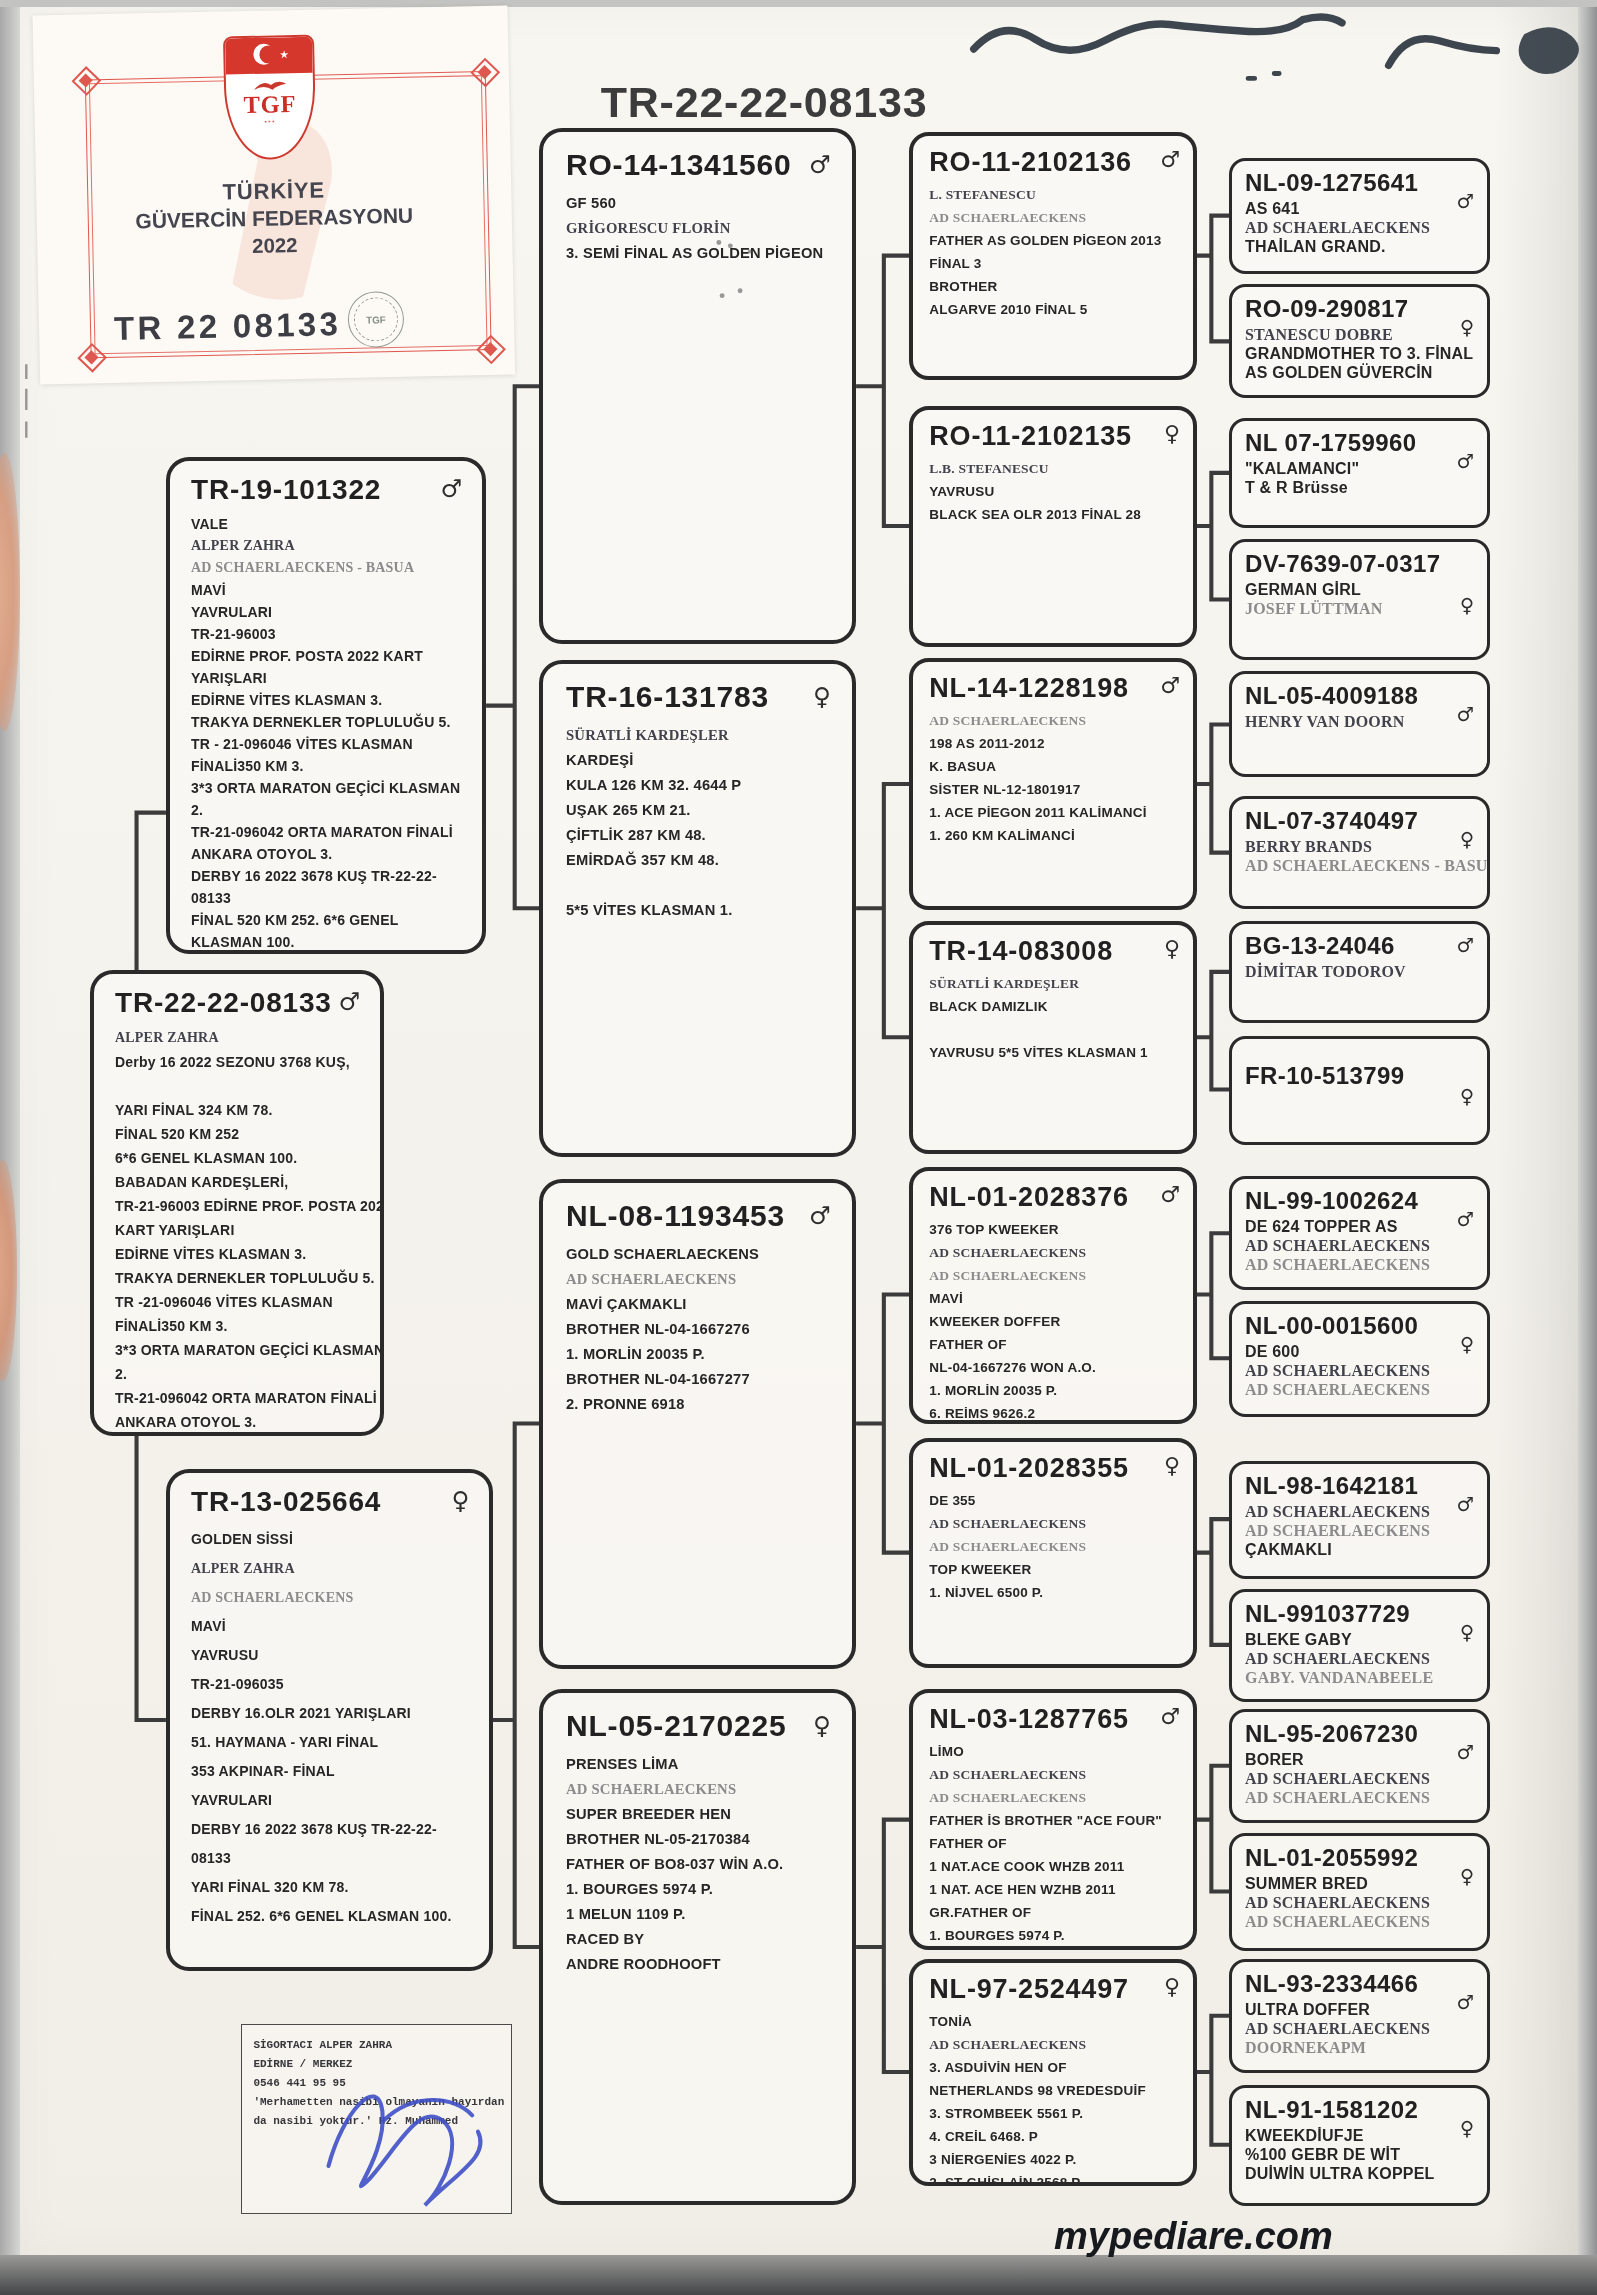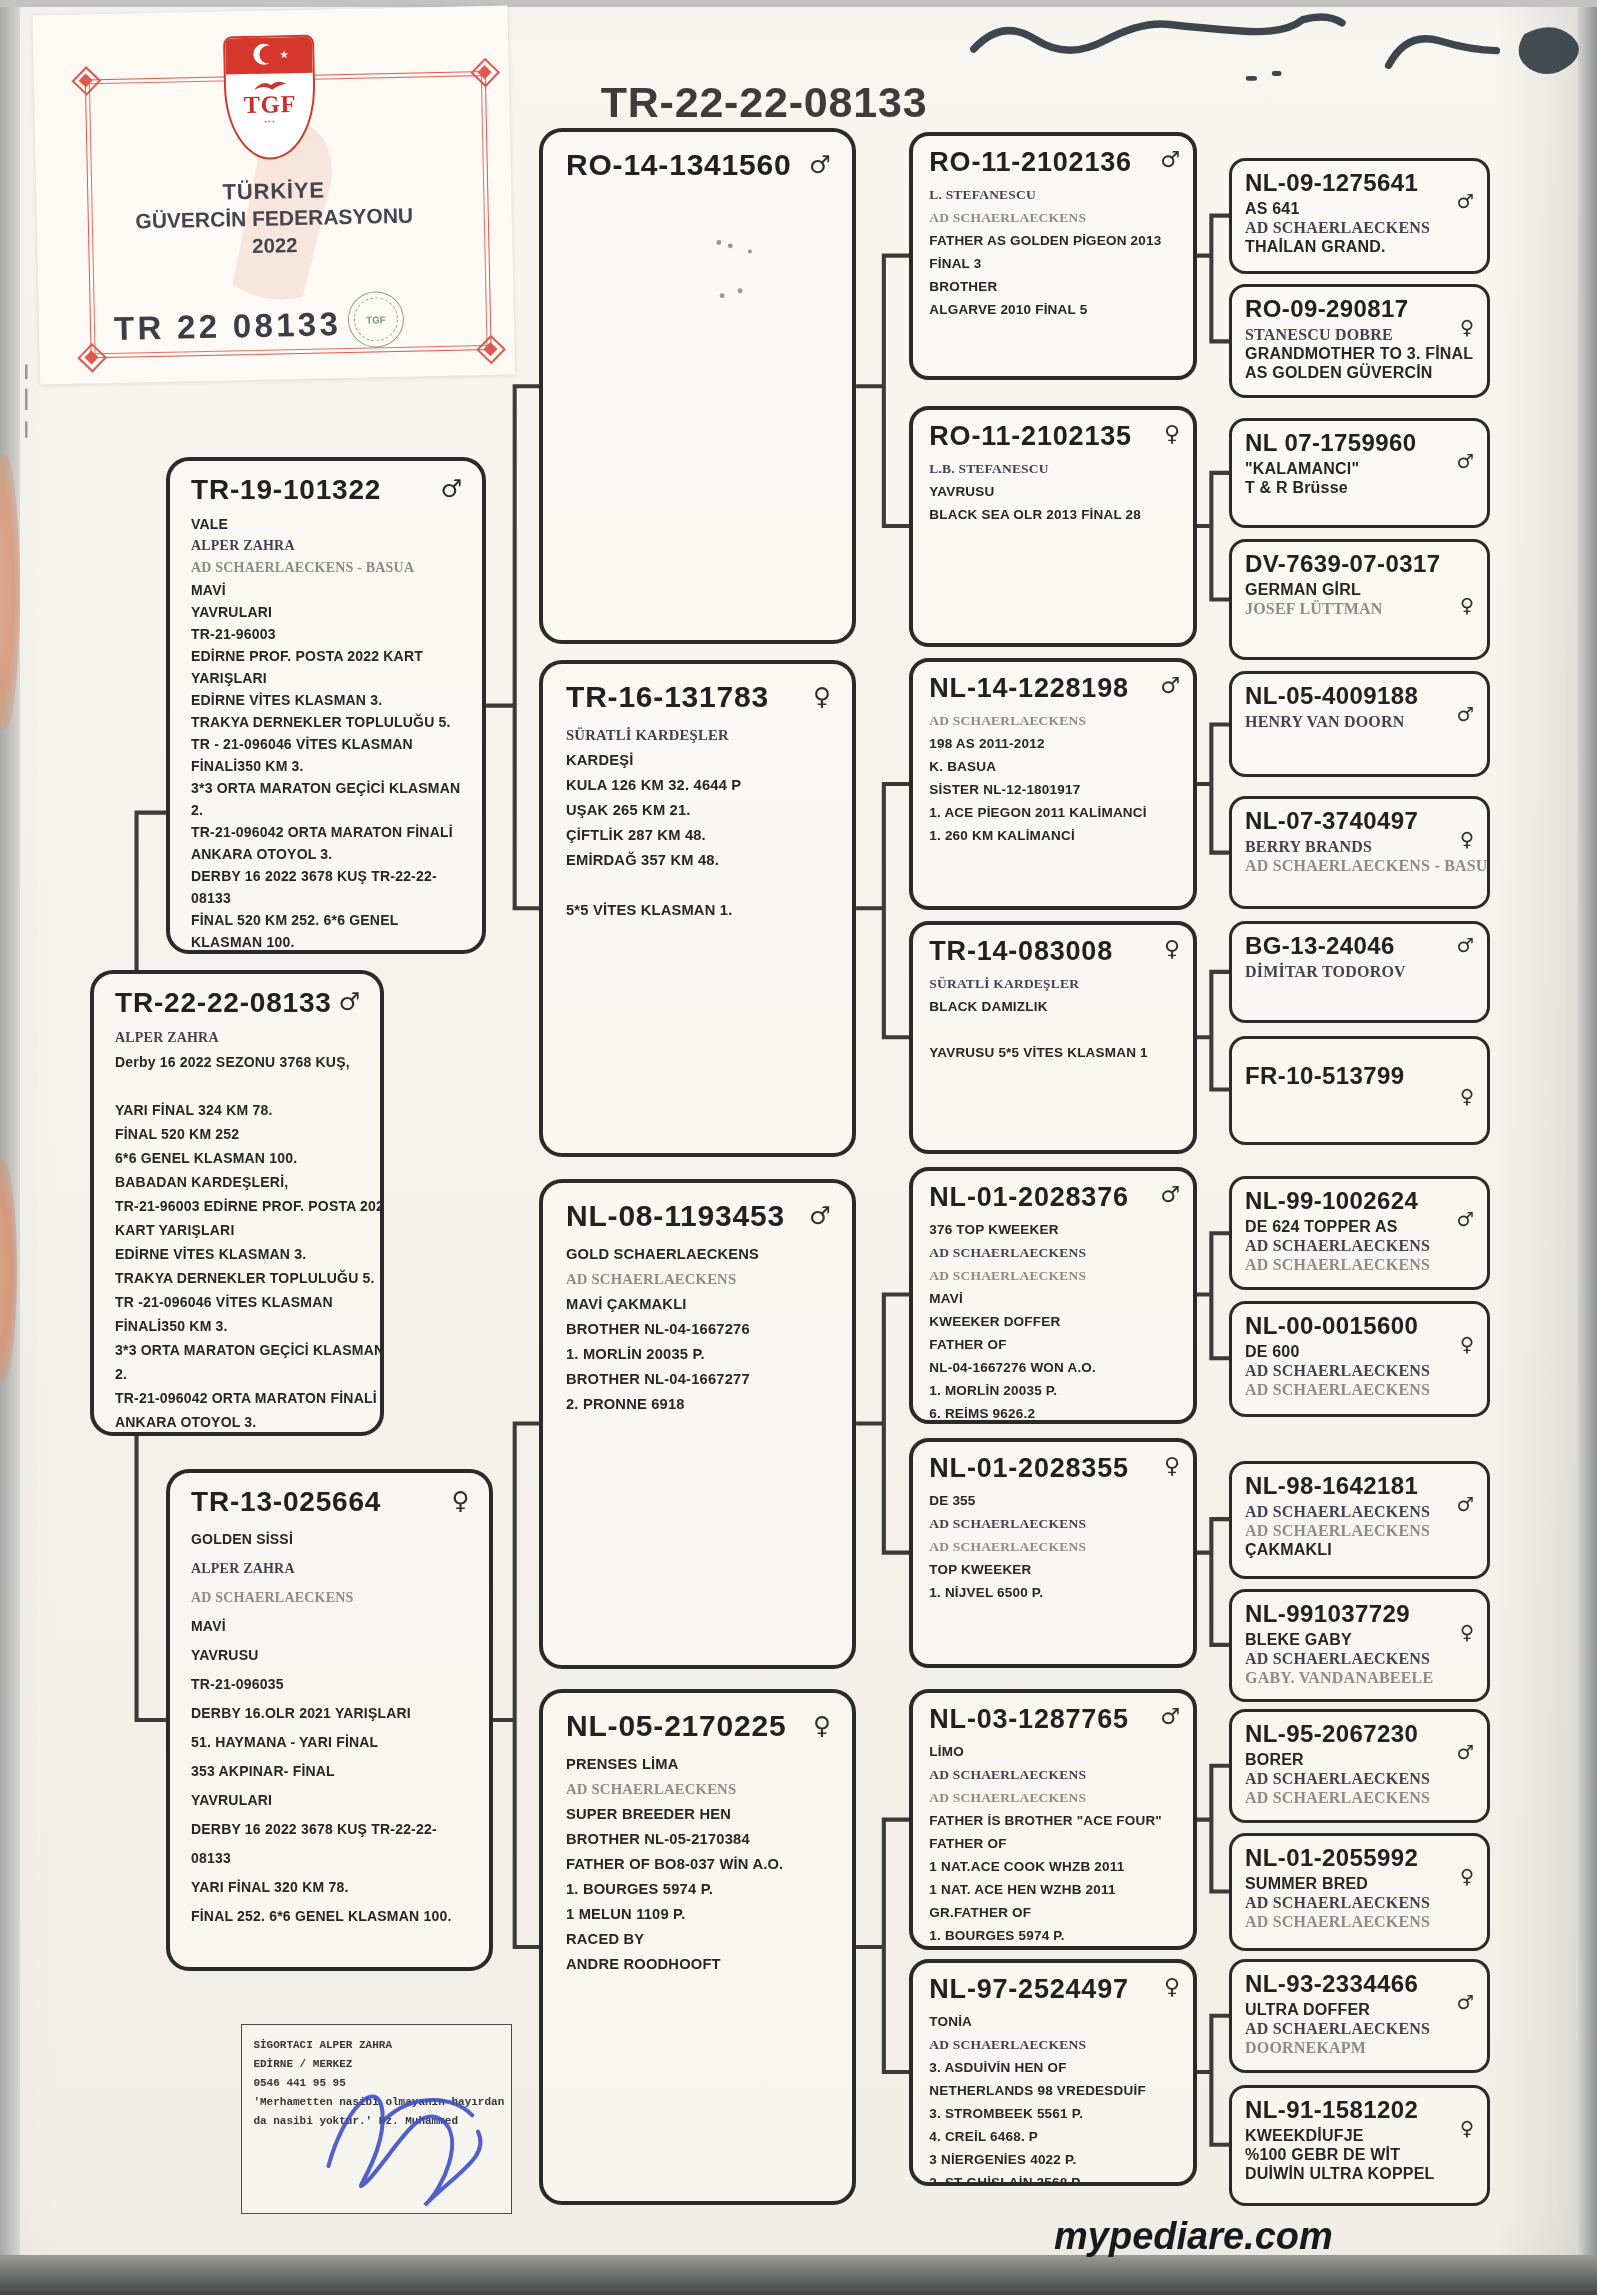--- a/index.html
+++ b/index.html
@@ -195,20 +195,25 @@
       <div class="ln b">DERBY 16 2022 3678 KUŞ TR-22-22-</div>
       <div class="ln b">08133</div>
       <div class="ln b">YARI FİNAL 320 KM 78.</div>
       <div class="ln b">FİNAL 252. 6*6 GENEL KLASMAN 100.</div>
     </div>
 </div>
 
 <div class="box c2" style="left:539px;top:128px;width:317px;height:516px;">
   <div class="sex">♂</div>
   <div class="ring">RO-14-1341560</div>
+  <div>
+      <div class="ln sm">GF 560</div>
+      <div class="ln s">GRİGORESCU FLORİN</div>
+      <div class="ln b">3. SEMİ FİNAL AS GOLDEN PİGEON</div>
+    </div>
 </div>
 <div class="box c2" style="left:539px;top:660px;width:317px;height:497px;">
   <div class="sex">♀</div>
   <div class="ring">TR-16-131783</div>
   <div>
       <div class="ln s">SÜRATLİ KARDEŞLER</div>
       <div class="ln b">KARDEŞİ</div>
       <div class="ln b">KULA 126 KM 32. 4644 P</div>
       <div class="ln b">UŞAK 265 KM 21.</div>
       <div class="ln b">ÇİFTLİK 287 KM 48.</div>

